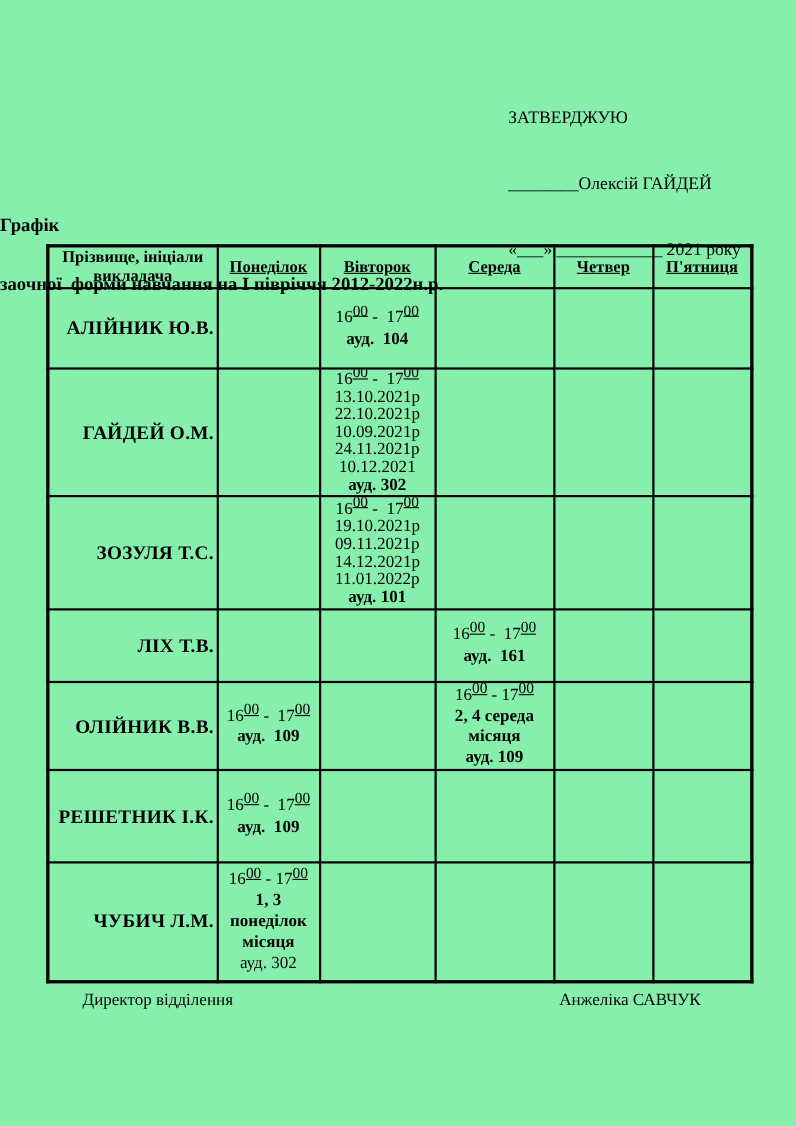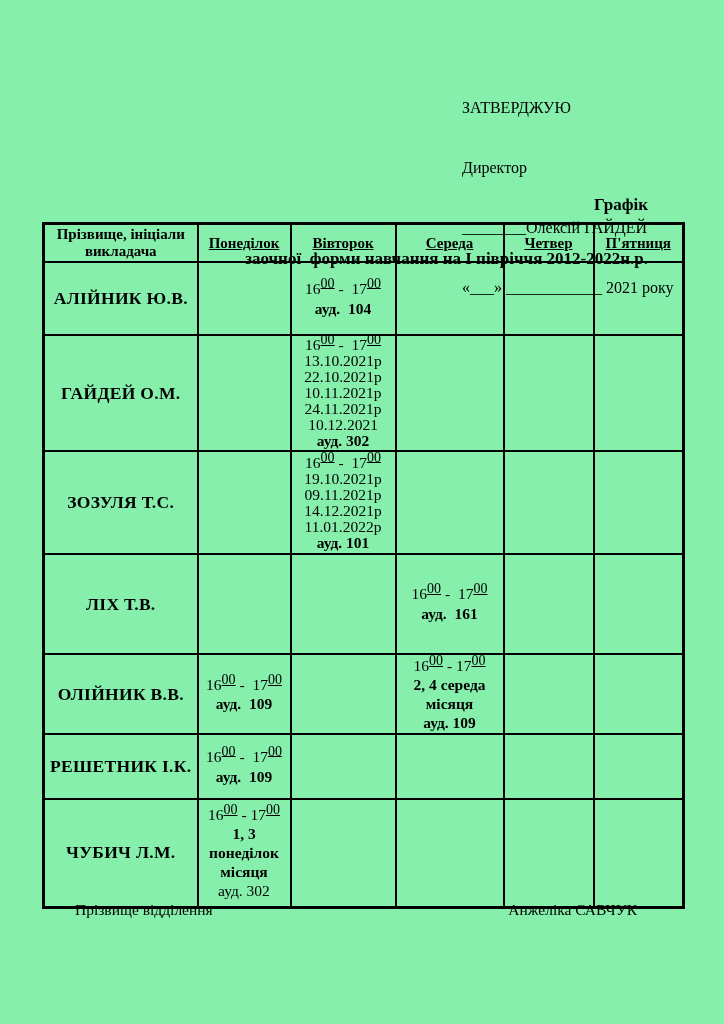--- a/index.html
+++ b/index.html
@@ -8,68 +8,67 @@
     background: #86efac; color: #000000;
     font-family: "Liberation Serif", "DejaVu Serif", serif;
     overflow: hidden;
   }
   .approval {
     position: absolute; left: 462px; top: 58px;
     font-size: 16px; line-height: 20px; white-space: pre;
   }
   .doc-title {
     position: absolute; left: 0; top: 160px; width: 648px;
-    text-align: right; font-weight: bold; font-size: 17px; line-height: 18px;
+    text-align: left; font-weight: bold; font-size: 17px; line-height: 18px;
     white-space: pre;
   }
   table.schedule {
     position: absolute; left: 42px; top: 222px; width: 640px;
     border-collapse: collapse; table-layout: fixed;
     border: 3px solid #000;
   }
   .schedule th, .schedule td {
     border: 2px solid #000; padding: 1px 2px; vertical-align: middle;
     overflow: hidden;
   }
   .schedule thead tr { height: 36px; }
   .th-name { font-size: 15px; font-weight: bold; line-height: 17px; text-align: center; padding: 2px 6px; }
   .th-day  { font-size: 15px; font-weight: bold; text-align: center; text-decoration: underline; }
   .name-cell {
     font-weight: bold; font-size: 17.5px; letter-spacing: 0.3px;
-    text-align: center; padding-left: 8px; white-space: nowrap;
+    text-align: right; padding-left: 8px; white-space: nowrap;
   }
   .day-cell { text-align: center; font-size: 15.5px; }
   .line { line-height: 20px; white-space: pre-wrap; }
   .b { font-weight: bold; }
   .sup {
     font-size: 14px; vertical-align: super; line-height: 0;
     text-decoration: underline;
   }
   .schedule tbody tr:nth-child(1) { height: 73px; }
   .schedule tbody tr:nth-child(2) { height: 114px; }
   .schedule tbody tr:nth-child(3) { height: 103px; }
-  .schedule tbody tr:nth-child(4) { height: 100px; }
+  .schedule tbody tr:nth-child(4) { height: 66px; }
   .schedule tbody tr:nth-child(5) { height: 76px; }
-  .schedule tbody tr:nth-child(6) { height: 65px; }
+  .schedule tbody tr:nth-child(6) { height: 84px; }
   .schedule tbody tr:nth-child(7) { height: 108px; }
   .schedule tbody tr:nth-child(2) .line,
   .schedule tbody tr:nth-child(3) .line { line-height: 16px; }
   .schedule tbody tr:nth-child(5) .line,
   .schedule tbody tr:nth-child(7) .line { line-height: 19px; }
   .footer-left  { position: absolute; left: 75px;  top: 901px; font-size: 15.5px; }
   .footer-right { position: absolute; right: 87px; top: 901px; font-size: 15.5px; }
 </style>
 </head>
 <body>
 
 <div class="page">
 
   <div class="approval">
     <div>ЗАТВЕРДЖУЮ</div>
-    <div>Директор</div>
     <div>________Олексій ГАЙДЕЙ</div>
     <div>«___» ____________ 2021 року</div>
   </div>
 
   <div class="doc-title">
     <div>Графік</div>
     <div>заочної  форми навчання на І півріччя 2012-2022н.р.</div>
   </div>
 
   <table class="schedule">
@@ -103,21 +102,21 @@
           <td class="day-cell"></td>
           <td class="day-cell"></td>
         </tr>
         <tr>
           <td class="name-cell">ГАЙДЕЙ О.М.</td>
           <td class="day-cell"></td>
           <td class="day-cell">
             <div class="line">16<span class="sup">00</span> -  17<span class="sup">00</span></div>
             <div class="line">13.10.2021р</div>
             <div class="line">22.10.2021р</div>
-            <div class="line">10.11.2021р</div>
+            <div class="line">10.09.2021р</div>
             <div class="line">24.11.2021р</div>
             <div class="line">10.12.2021</div>
             <div class="line b">ауд. 302</div>
           </td>
           <td class="day-cell"></td>
           <td class="day-cell"></td>
           <td class="day-cell"></td>
         </tr>
         <tr>
           <td class="name-cell">ЗОЗУЛЯ Т.С.</td>
@@ -182,16 +181,16 @@
             <div class="line">ауд. 302</div>
           </td>
           <td class="day-cell"></td>
           <td class="day-cell"></td>
           <td class="day-cell"></td>
           <td class="day-cell"></td>
         </tr>
       </tbody>
   </table>
 
-  <div class="footer-left">Прізвище відділення</div>
+  <div class="footer-left">Директор відділення</div>
   <div class="footer-right">Анжеліка САВЧУК</div>
 
 </div>
 
 </body></html>

